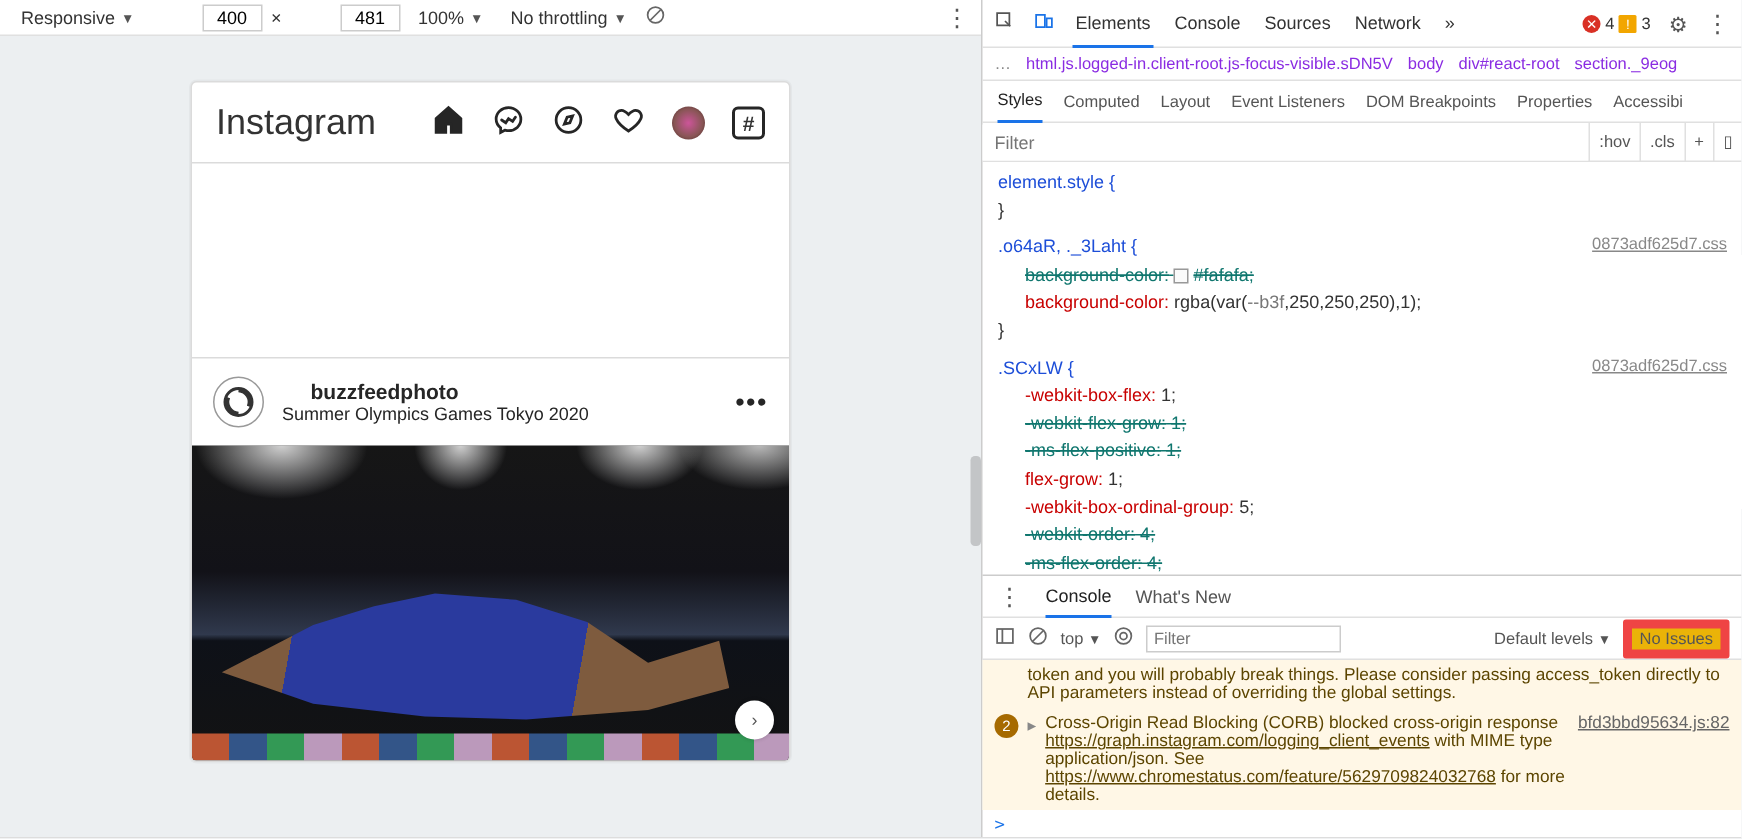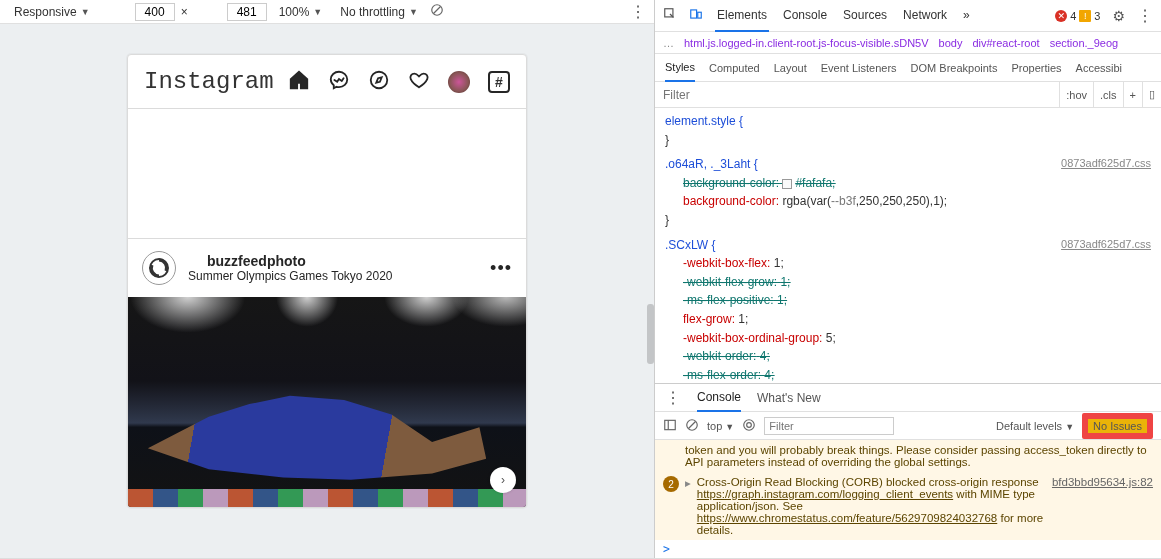--- a/index.html
+++ b/index.html
@@ -14,21 +14,21 @@
 .dev-toolbar .spacer { flex: 1; }
 .arrow-down { font-size: 9px; color: #555; }
 .noemu svg { width: 14px; height: 14px; }
 .kebab { font-size: 16px; color: #555; }
 
 .viewport-area { flex: 1; background: #eceff1; overflow: auto; display: flex; align-items: flex-start; justify-content: center; padding-top: 30px; position: relative; }
 .scrollbar-v { position:absolute; right:0; top:280px; width:7px; height:60px; background:#c3c5c7; border-radius:3px; }
 
 .phone { width: 400px; background: #fff; border: 1px solid #dbdbdb; border-radius: 4px; overflow: hidden; box-shadow: 0 0 0 1px rgba(0,0,0,.03);}
 .ig-header { height: 54px; display: flex; align-items: center; justify-content: space-between; padding: 0 16px; border-bottom: 1px solid #dbdbdb; }
-.ig-logo { font-family: Liberation Mono, monospace; font-size: 24px; }
+.ig-logo { font-family: Liberation Sans, sans-serif; font-size: 24px; }
 .ig-icons { display: flex; align-items: center; gap: 18px; }
 .ig-icons svg { width: 22px; height: 22px; stroke: #262626; fill: none; stroke-width: 2; }
 .ig-icons .home svg { fill: #262626; }
 .avatar-small { width: 22px; height: 22px; border-radius: 50%; background: radial-gradient(circle, #c59 0%, #855 60%, #422 100%); }
 .hashtag-box { width: 22px; height: 22px; border: 2px solid #262626; border-radius: 4px; display:flex; align-items:center; justify-content:center; font-weight:bold; font-size:14px;}
 .ig-stories { height: 130px; border-bottom: 1px solid #dbdbdb; }
 .post { }
 .post-header { display: flex; align-items: center; padding: 12px 14px; gap: 12px; }
 .post-avatar { width: 34px; height: 34px; border-radius: 50%; border: 1px solid #999; display:flex;align-items:center;justify-content:center; }
 .post-avatar svg { width:24px; height:24px;}

